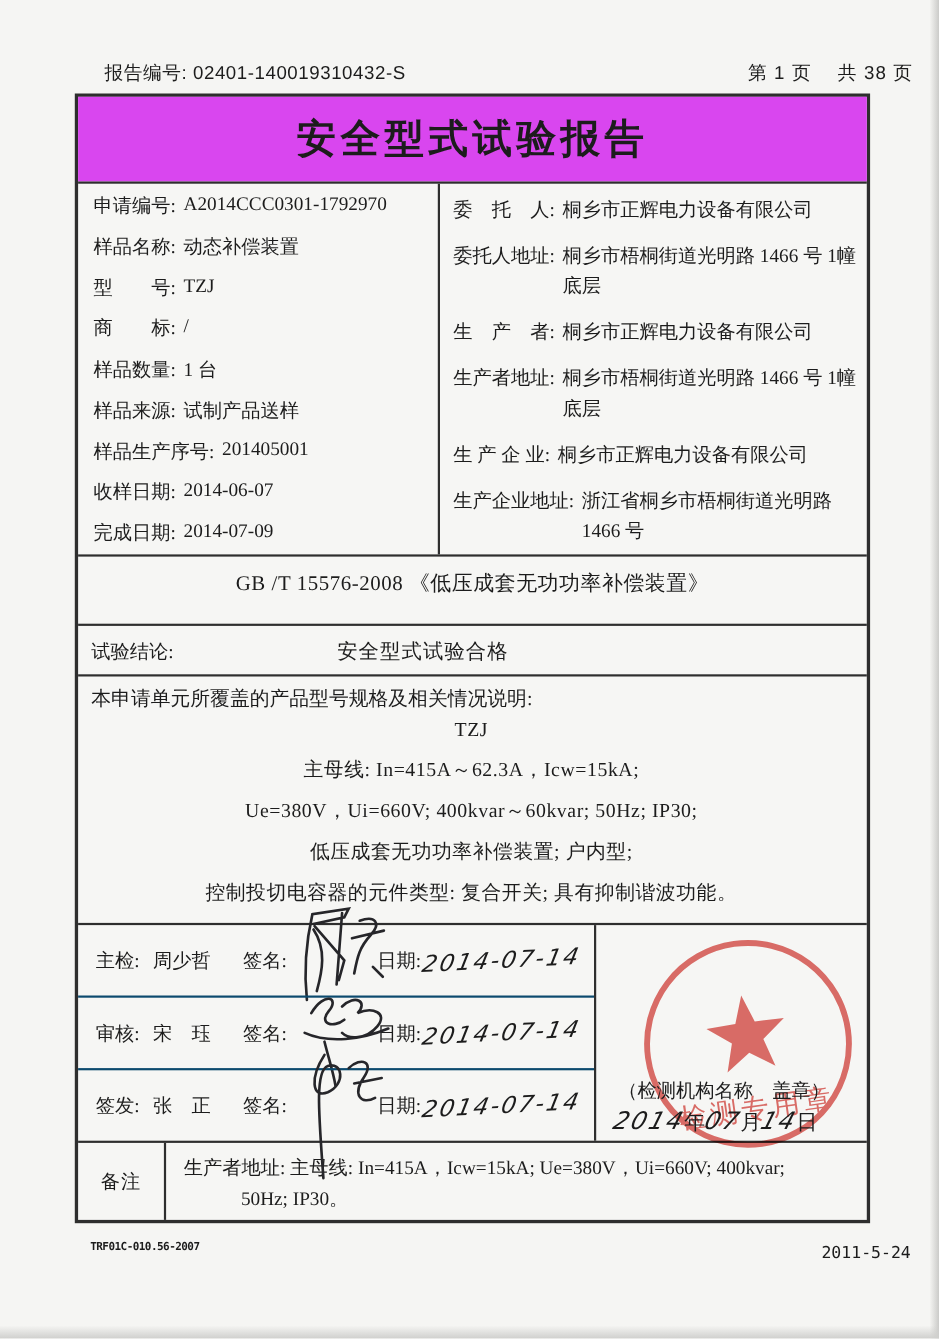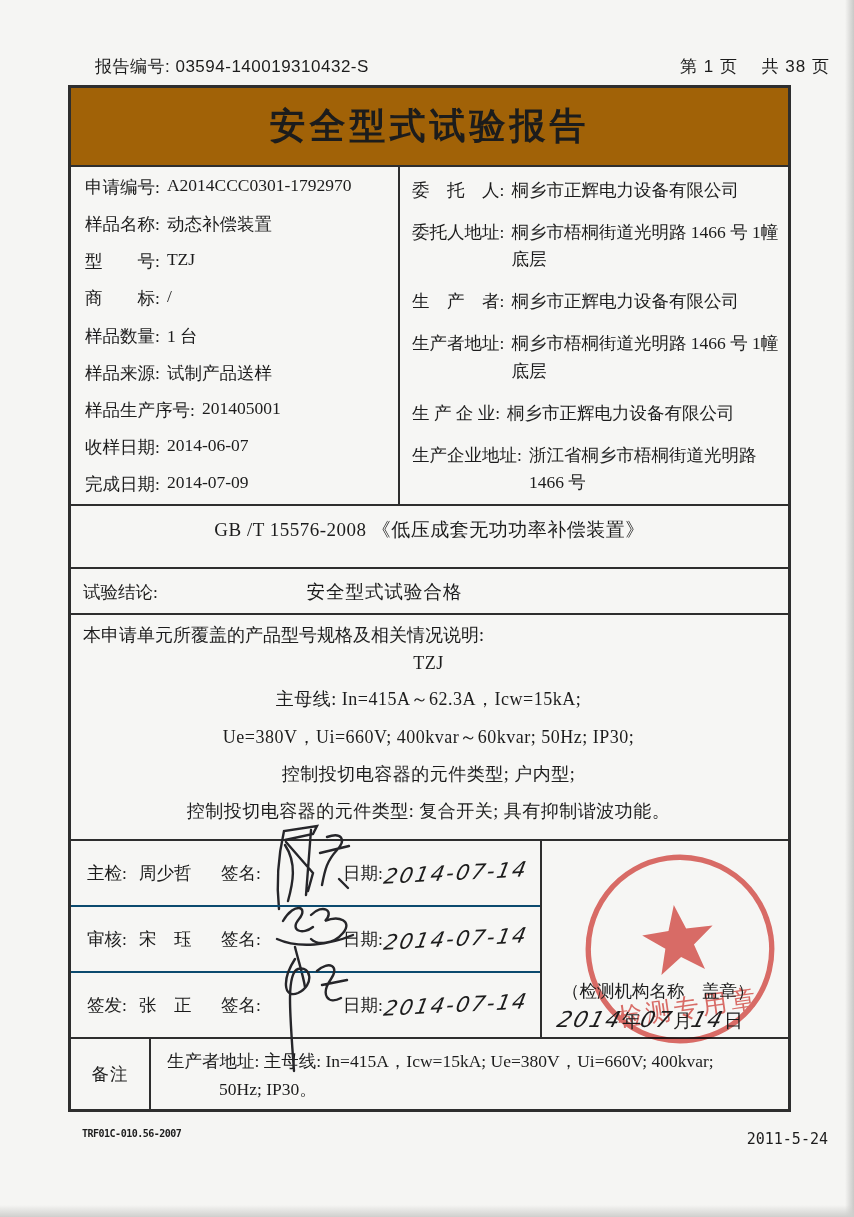--- a/index.html
+++ b/index.html
@@ -20,21 +20,21 @@
   .ftr-right{position:absolute;right:26px;top:1130px;font-family:"DejaVu Sans Mono",monospace;
         font-size:15px;}
 
   
   .doc-table{position:absolute;left:68px;top:85px;width:723px;height:1027px;
         border:3px solid #2e2e2e;box-sizing:border-box;background:#f6f6f4;
         display:flex;flex-direction:column;}
   .row{box-sizing:border-box;}
   .bt{border-top:2px solid #2e2e2e;}
 
-  .row-title{height:78px;background:#a16207;display:flex;align-items:center;justify-content:center;
+  .row-title{height:78px;background:#d946ef;display:flex;align-items:center;justify-content:center;
         font-size:36px;font-weight:700;letter-spacing:4px;}
 
   .row-info{height:343px;display:flex;}
   .info-left{width:329px;border-right:2px solid #2e2e2e;box-sizing:border-box;
         padding:8px 6px 8px 14px;display:flex;flex-direction:column;justify-content:space-between;
         font-size:17.5px;}
   .info-line{display:flex;white-space:nowrap;}
   .info-line .lbl{margin-right:7px;white-space:pre;}
   .info-right{flex:1;padding:10px 6px 8px 12px;display:flex;flex-direction:column;
         justify-content:space-between;font-size:17.5px;}
@@ -80,21 +80,21 @@
   .remark-label{width:80px;border-right:2px solid #2e2e2e;box-sizing:border-box;
         display:flex;align-items:center;justify-content:center;font-size:17.5px;letter-spacing:1px;}
   .remark-content{flex:1;padding:8px 10px 6px 16px;font-size:17.5px;line-height:1.6;}
   .remark-content .l2{padding-left:52px;}
 </style>
 </head>
 <body>
 
 <div class="page">
 
-  <div class="hdr-left">报告编号: 03594-140019310432-S</div>
+  <div class="hdr-left">报告编号: 02401-140019310432-S</div>
   <div class="hdr-right">第 1 页　 共 38 页</div>
 
   <div class="doc-table">
 
     <div class="row row-title">安全型式试验报告</div>
 
     <div class="row row-info bt">
       <div class="info-left">
         <div class="info-line">
             <span class="lbl">申请编号:</span>
@@ -169,21 +169,21 @@
       <span class="lbl">试验结论:</span>
       <span class="val">安全型式试验合格</span>
     </div>
 
     <div class="row row-coverage bt">
       <div class="cov-heading">本申请单元所覆盖的产品型号规格及相关情况说明:</div>
       <div class="cov-lines">
         <div class="cov-line">TZJ</div>
         <div class="cov-line">主母线: In=415A～62.3A，Icw=15kA;</div>
         <div class="cov-line">Ue=380V，Ui=660V; 400kvar～60kvar; 50Hz; IP30;</div>
-        <div class="cov-line">控制投切电容器的元件类型; 户内型;</div>
+        <div class="cov-line">低压成套无功功率补偿装置; 户内型;</div>
         <div class="cov-line">控制投切电容器的元件类型: 复合开关; 具有抑制谐波功能。</div>
       </div>
     </div>
 
     <div class="row row-sign bt">
       <div class="sign-left">
 
         <div class="sign-row">
           <span class="sr-role">主检:</span>
           <span class="sr-name">周少哲</span>

